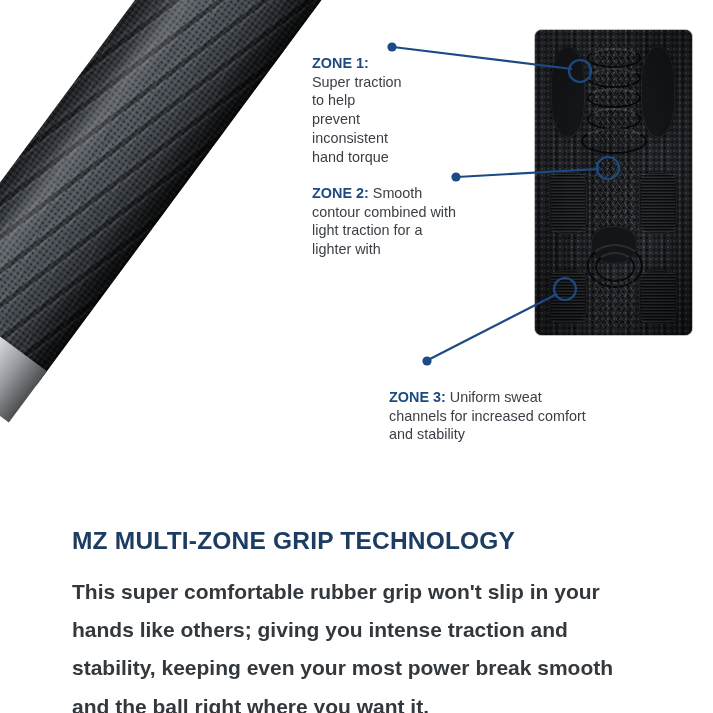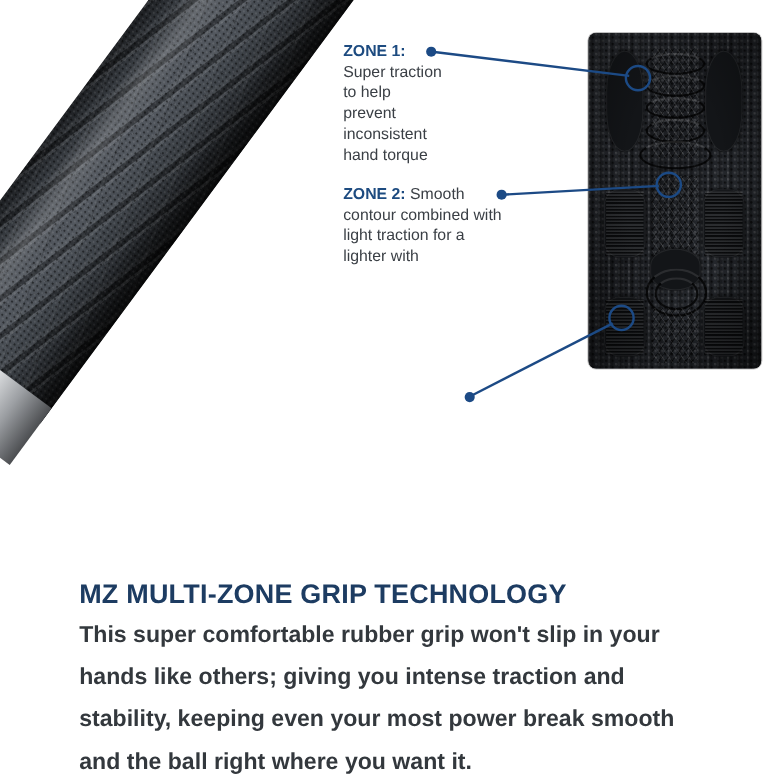--- a/index.html
+++ b/index.html
@@ -195,20 +195,21 @@
     pointer-events:none;
   }
 
   
   .zone-label {
     position:absolute;
     color:#3a3f45;
     font-size:14.4px;
     line-height:1.30;
     font-weight:400;
+    margin-top:16px;
   }
   .zone-label .zone-key {
     color:#1d4b80;
     font-weight:bold;
   }
   #zone1-label { left:312px; top:38px;  width:92px; }
   #zone2-label { left:312px; top:168px; width:152px; }
   #zone3-label { left:389px; top:372px; width:210px; }
 
   
@@ -217,21 +218,21 @@
     left:0; top:470px;
     width:713px; height:243px;
     padding:58px 72px 0 72px;
   }
   #headline {
     color:#1d3c62;
     font-size:24.5px;
     font-weight:bold;
     letter-spacing:.2px;
     line-height:1.1;
-    margin-bottom:4px;
+    margin-bottom:18px;
   }
   #body-copy {
     color:#33383d;
     font-size:21px;
     line-height:1.82;
     font-weight:700;
     max-width:560px;
   }
 </style>
 </head>
@@ -305,18 +306,21 @@
   </svg>
 
   <div class="zone-label" id="zone1-label">
     <span class="zone-key">ZONE 1:</span><span> Super traction to help prevent inconsistent hand torque</span>
   </div>
 
   <div class="zone-label" id="zone2-label">
     <span class="zone-key">ZONE 2:</span><span> Smooth contour combined with light traction for a lighter with</span>
   </div>
 
+  <div class="zone-label" id="zone3-label">
+    <span class="zone-key">ZONE 3:</span><span> Uniform sweat channels for increased comfort and stability</span>
+  </div>
 </div>
 
 <div id="bottom">
   <h1 id="headline">MZ MULTI-ZONE GRIP TECHNOLOGY</h1>
   <p id="body-copy">This super comfortable rubber grip won't slip in your hands like others; giving you intense traction and stability, keeping even your most power break smooth and the ball right where you want it.</p>
 </div>
 
 </body></html>

